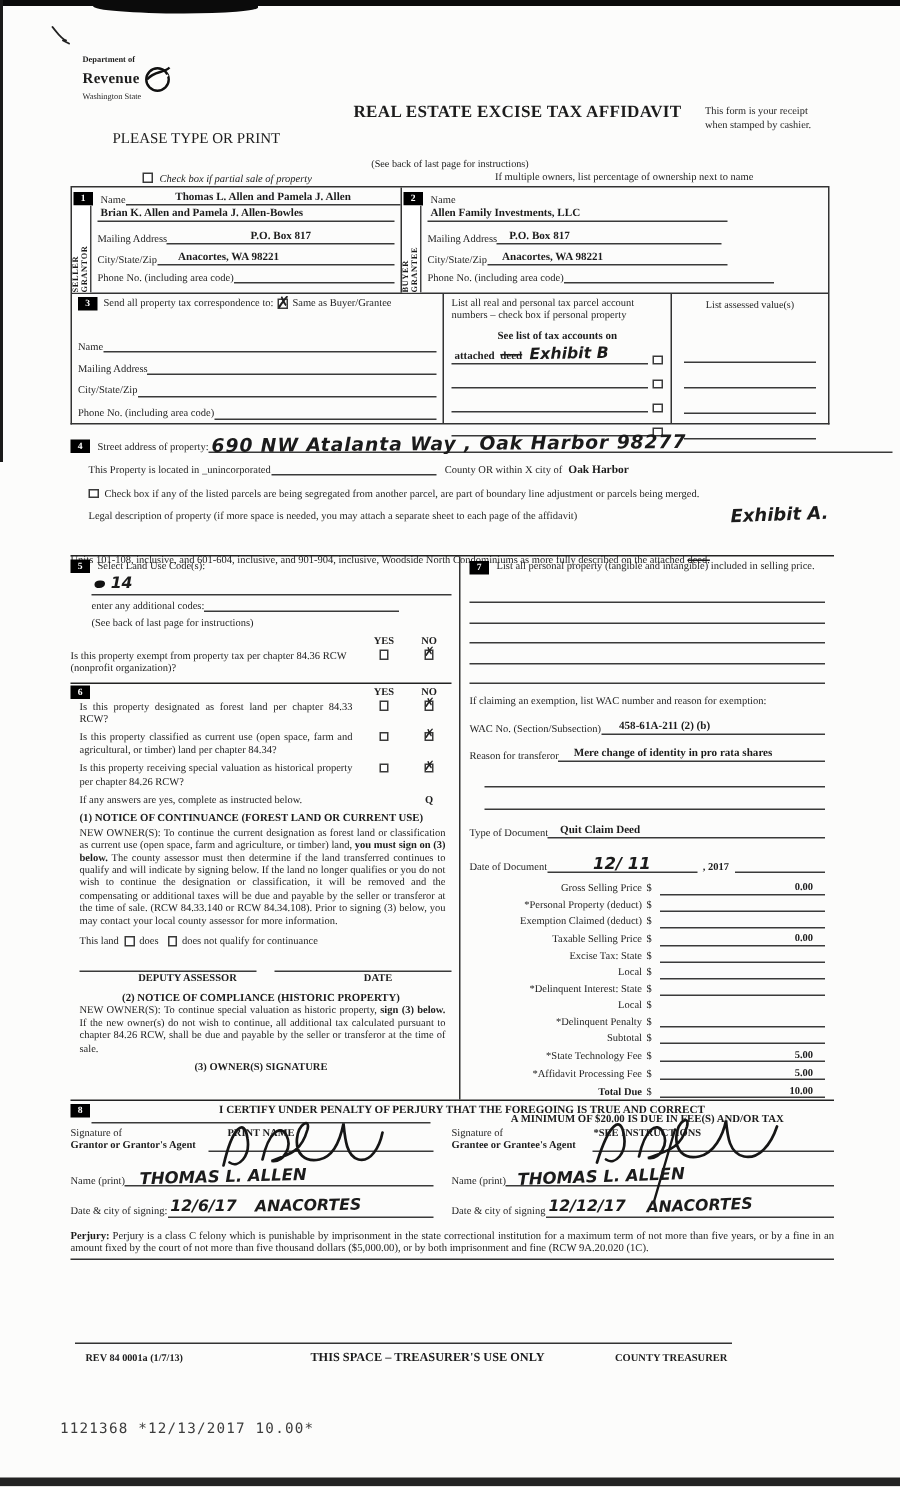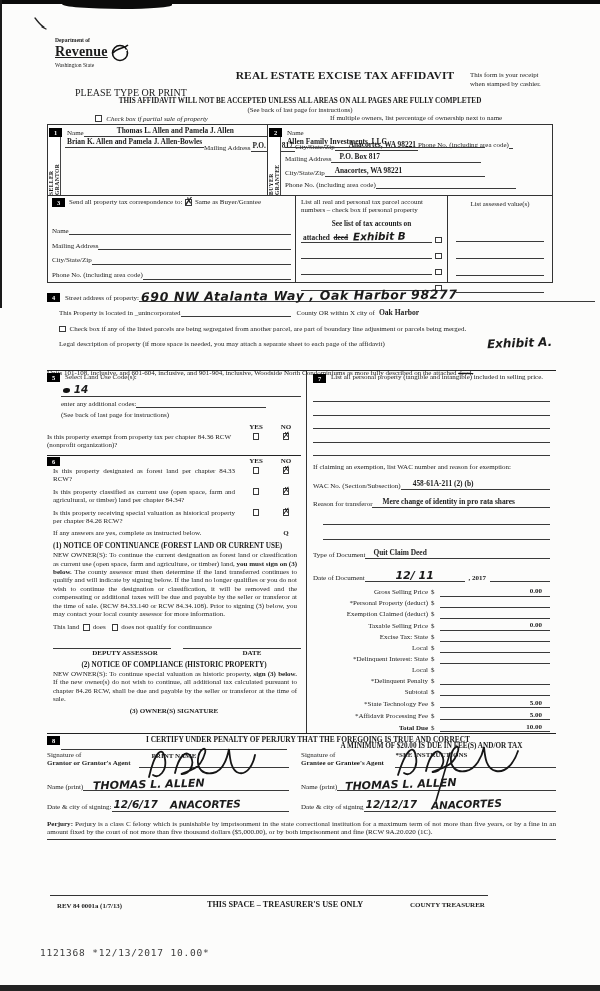--- a/index.html
+++ b/index.html
@@ -49,37 +49,36 @@
   <div class="abs" style="top:0;left:62px;width:110px;height:9px;background:#0b0b0b;border-radius:0 0 45% 55%;"></div>
   <div class="abs" style="top:0;left:0;width:2px;height:308px;background:#1a1a1a;"></div>
   <div class="abs" style="bottom:0;left:0;width:600px;height:6px;background:#232323;"></div>
   <svg class="abs" style="top:17px;left:33px;" width="16" height="14" viewBox="0 0 16 14">
     <path d="M2 1 C6 6 8 9 11 10 M9 10 L13 12" stroke="#222" stroke-width="1.3" fill="none" stroke-linecap="round"></path>
   </svg>
 
   <div class="abs" style="top:37px;left:55px;width:110px;">
     <div style="font-size:5.6px;font-weight:bold;">Department of</div>
     <div style="display:flex;align-items:center;">
-      <span style="font-size:14px;font-weight:bold;letter-spacing:0.2px;text-decoration:underline;">Revenue</span>
+      <span style="font-size:10px;font-weight:bold;letter-spacing:0.2px;">Revenue</span>
       <svg width="20" height="18" viewBox="0 0 20 18" style="margin-left:2px;">
         <circle cx="10" cy="9" r="7.5" fill="none" stroke="#111" stroke-width="1.6"></circle>
         <path d="M3 9 C8 3 14 5 18 1" stroke="#111" stroke-width="1.6" fill="none"></path>
         <path d="M5 12 C9 8 13 10 17 6" stroke="#fff" stroke-width="1.2" fill="none"></path>
       </svg>
     </div>
     <div style="font-size:5.6px;">Washington State</div>
   </div>
 
   <div class="abs b" style="top:69px;left:130px;width:430px;text-align:center;font-size:11.4px;letter-spacing:0.2px;">REAL ESTATE EXCISE TAX AFFIDAVIT</div>
   <div class="abs" style="top:71px;left:470px;width:115px;font-size:6.9px;line-height:1.3;">
     <div>This form is your receipt</div>
     <div>when stamped by cashier.</div>
   </div>
   <div class="abs" style="top:87px;left:75px;font-size:10px;">PLEASE TYPE OR PRINT</div>
-  <div class="abs b" style="top:97px;left:0;width:600px;text-align:center;font-size:7.2px;">THIS AFFIDAVIT WILL NOT BE ACCEPTED UNLESS ALL AREAS ON ALL PAGES ARE FULLY COMPLETED</div>
   <div class="abs" style="top:106px;left:0;width:600px;text-align:center;font-size:6.8px;">(See back of last page for instructions)</div>
 
   <div class="abs" style="top:115px;left:95px;">
     <span class="cb"></span>
     <span style="margin-left:3px;font-style:italic;">Check box if partial sale of property</span>
   </div>
   <div class="abs" style="top:114px;left:330px;">If multiple owners, list percentage of ownership next to name</div>
 
   <div class="abs" style="top:124px;left:47px;width:506px;height:72px;border:1px solid #333;display:flex;">
 
@@ -87,21 +86,21 @@
       <div class="r" style="height:12px;padding-left:1px;">
         <span class="badge">1</span>
         <span class="lbl" style="margin-left:5px;">Name</span>
         <span class="fill ctr"><span class="val">Thomas L. Allen and Pamela J. Allen</span></span>
       </div>
       <div style="flex:1;display:flex;">
         <div class="vstrip">
           <span>SELLER</span>
           <span>GRANTOR</span>
         </div>
-        <div style="flex:1;display:flex;flex-direction:row;padding:0 4px;">
+        <div style="flex:1;display:flex;flex-direction:column;padding:0 4px;">
           <div class="r" style="height:11px;">
               <span class="fill"><span class="val">Brian K. Allen and Pamela J. Allen-Bowles</span></span>
             </div>
           <div class="r" style="height:15px;">
             <span class="lbl">Mailing Address</span>
             <span class="fill ctr"><span class="val">P.O. Box 817</span></span>
           </div>
           <div class="r" style="height:14px;">
             <span class="lbl">City/State/Zip</span>
             <span class="fill" style="text-align:left;padding-left:14px;"><span class="val">Anacortes, WA 98221</span></span>

